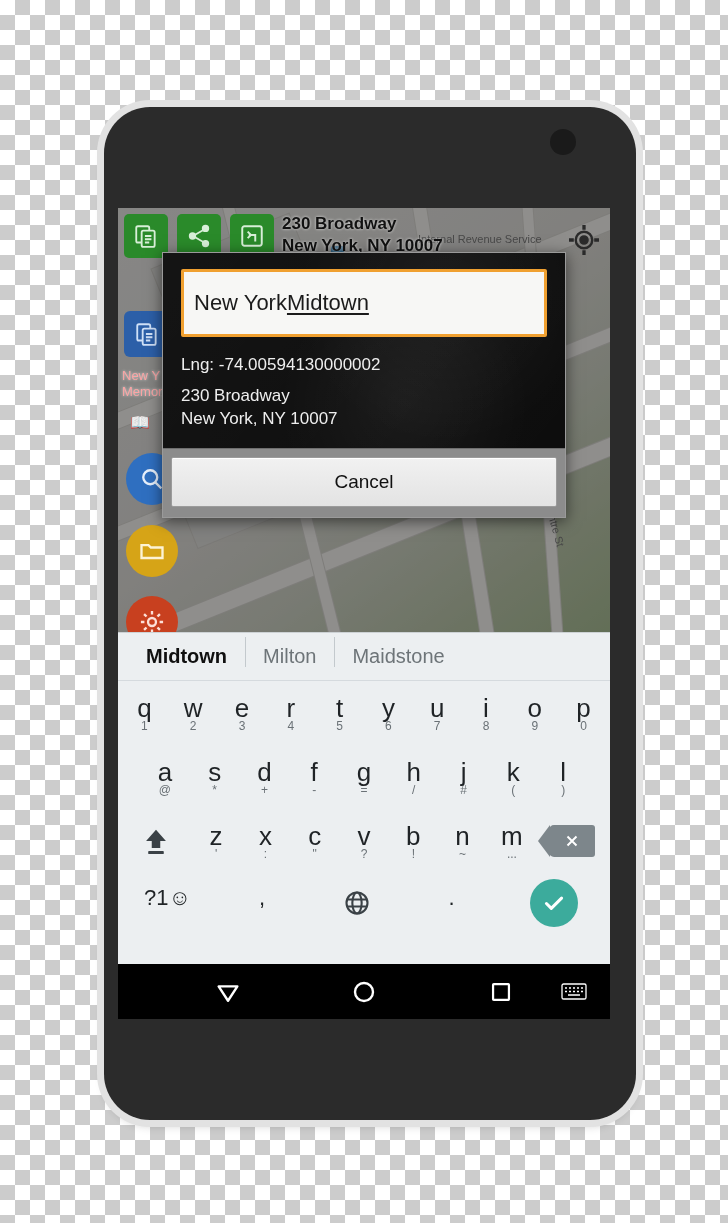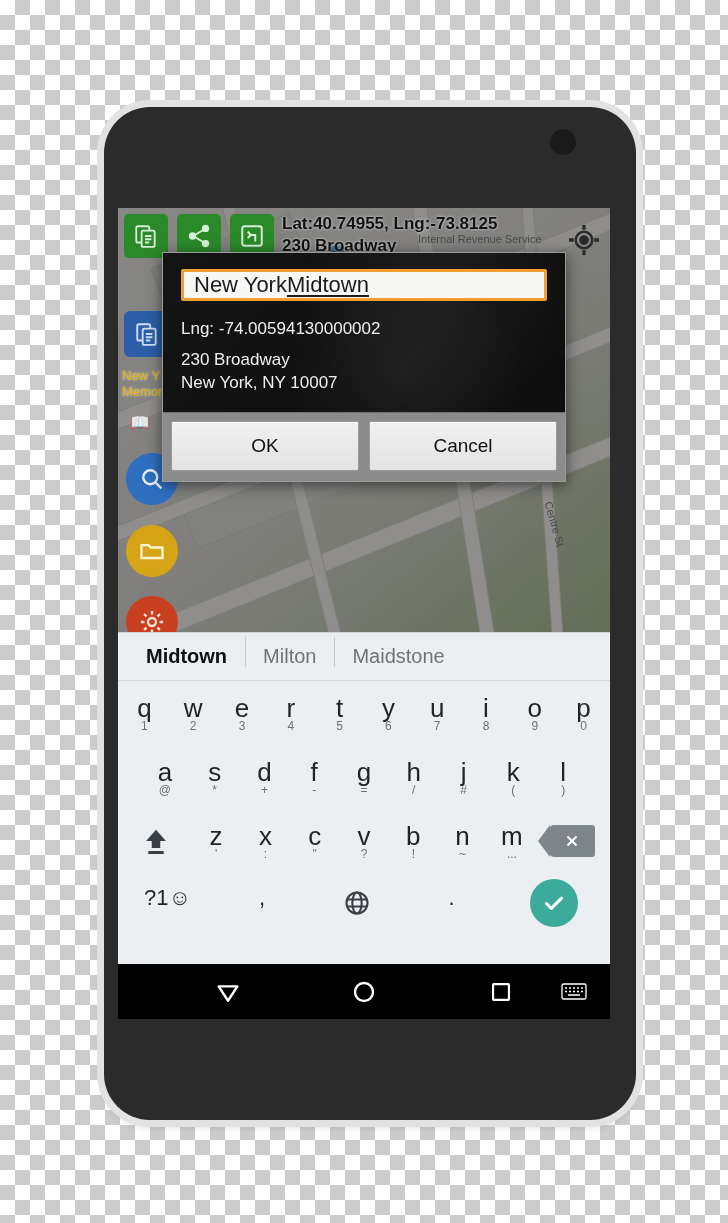--- a/index.html
+++ b/index.html
@@ -124,21 +124,21 @@
     display: flex; align-items: center; justify-content: center;
   }
   .side-icon.blue-sq { background: #2c5fa8; left: 6px; top: 103px; }
   .side-icon.circ { border-radius: 50%; }
   .side-icon.search { background: #2f6fc0; left: 8px; top: 245px; width:52px; height:52px; }
   .side-icon.folder { background: #d6a417; left: 8px; top: 317px; width:52px; height:52px; }
   .side-icon.gear { background: #c8401f; left: 8px; top: 388px; width:52px; height:52px; }
   #lib-label {
     position: absolute;
     left: 4px; top: 160px;
-    color: #eab308; font-size: 13px; line-height: 16px; font-weight: 500;
+    color: #fca5a5; font-size: 13px; line-height: 16px; font-weight: 500;
     text-shadow: 0 0 3px rgba(255,255,255,.7);
   }
   #book-icon {
     position: absolute; left: 12px; top: 205px;
     font-size: 16px; color: #8b3d2e;
   }
   #gps-btn {
     position: absolute; right: 8px; top: 14px;
     width: 36px; height: 36px;
   }
@@ -173,21 +173,21 @@
     font-size: 26px;
     font-weight: normal;
     margin-bottom: 14px;
     position: relative;
   }
   #name-field {
     position: relative;
     background: #f7f7f5;
     border: 3px solid #f0a030;
     border-radius: 2px;
-    height: 32px;
+    height: 68px;
     display: flex; align-items: center;
     padding: 0 10px;
     margin-bottom: 16px;
   }
   #name-field .val {
     font-size: 22px; color: #1b1b1b; white-space: nowrap;
   }
   #name-field .composing {
     text-decoration: underline;
     text-underline-offset: 3px;
@@ -396,21 +396,20 @@
       </div>
       <div class="act-btn green">
         <svg width="26" height="26" viewBox="0 0 24 24" fill="none" stroke="#d8efd8" stroke-width="1.8">
           <rect x="3" y="3" width="18" height="18" rx="2"></rect>
           <path d="M9 7v6h6M16 10l-3 3 3 3" transform="rotate(180 12 12)"></path>
         </svg>
       </div>
     </div>
 
     <div id="top-readout">
-      <div>Lat:40.74955, Lng:-73.8125</div>
       <div>230 Broadway</div>
       <div>New York, NY 10007</div>
     </div>
 
     <div id="gps-btn">
       <svg width="36" height="36" viewBox="0 0 24 24" fill="none" stroke="#2a2a2a" stroke-width="1.6">
         <circle cx="12" cy="12" r="5.5"></circle>
           <circle cx="12" cy="12" r="2.4" fill="#2a2a2a"></circle>
         <path d="M12 2v3.2M12 18.8V22M2 12h3.2M18.8 12H22" stroke-width="2.2"></path>
       </svg>
@@ -453,21 +452,20 @@
           <span class="val">New York </span>
             <span class="val composing">Midtown</span>
         </div>
 
         <div class="meta">Lng: -74.00594130000002</div>
         <div class="meta addr">230 Broadway</div>
         <div class="meta">New York, NY 10007</div>
       </div>
 
       <div id="dialog-buttons">
-        <div class="dlg-btn">OK</div>
         <div class="dlg-btn">Cancel</div>
       </div>
     </div>
 
     <div id="keyboard">
 
       <div id="suggestions">
         <div class="sugg active">Midtown</div>
         <div class="sugg">Milton</div>
         <div class="sugg">Maidstone</div>

